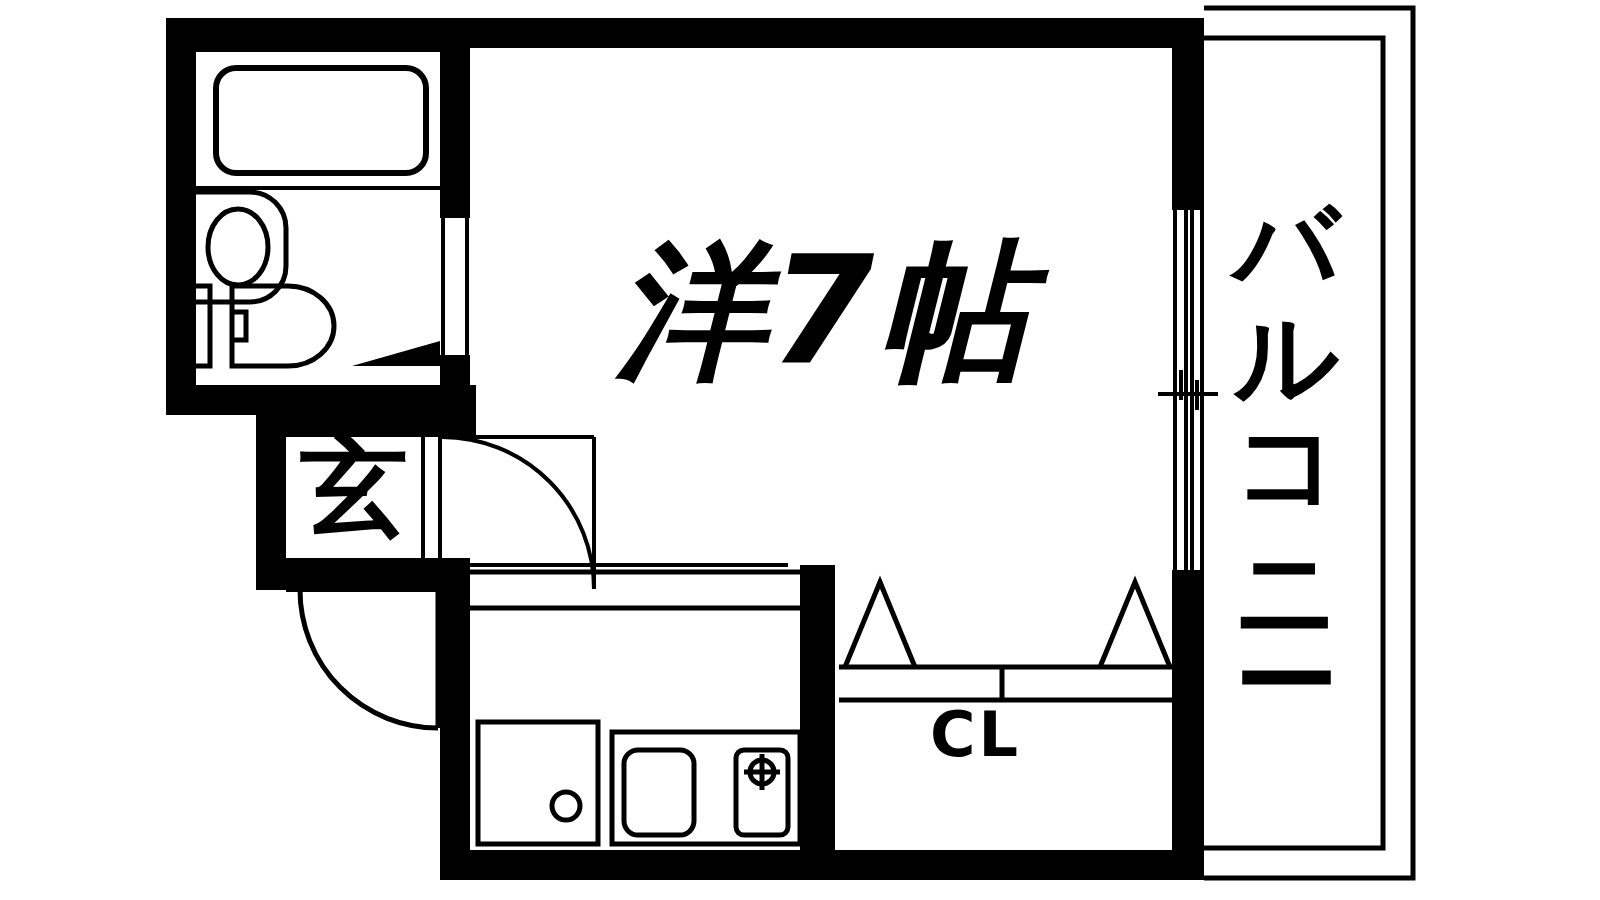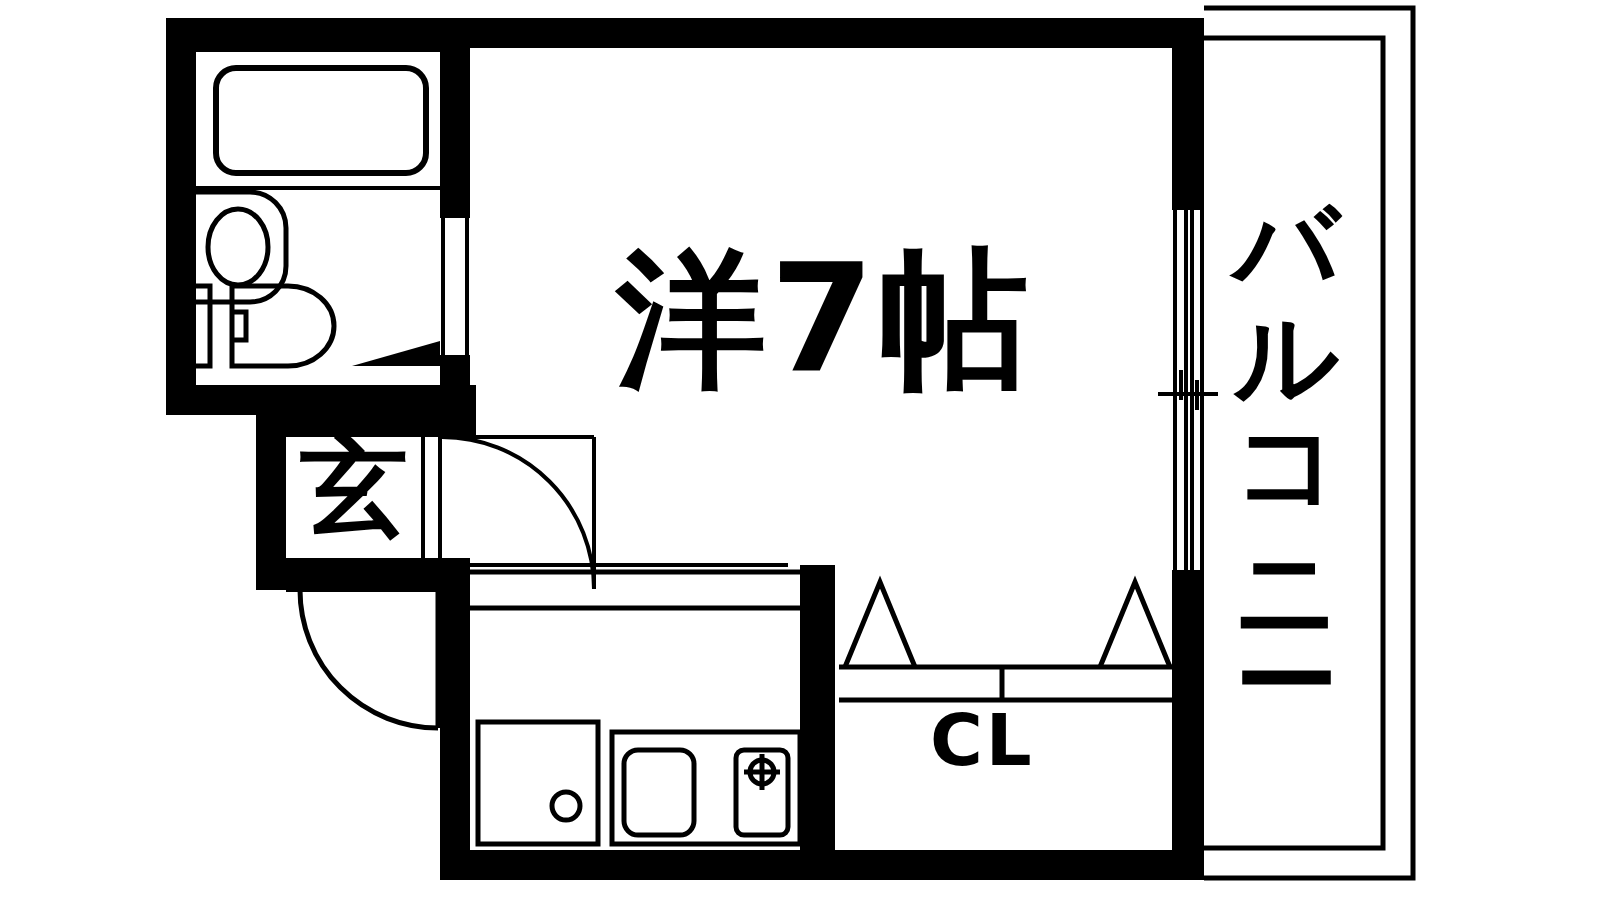--- a/index.html
+++ b/index.html
@@ -16,31 +16,32 @@
   #plan svg{display:block;}
   .lbl{
     position:absolute;
     color:#000;
     font-weight:700;
     white-space:pre;
     line-height:1;
     font-family:"DejaVu Sans","Liberation Sans",sans-serif;
   }
   #label-room{
-    left:616px; top:244px;
+    left:616px; top:236px;
     font-size:150px;
     letter-spacing:4px;
+    font-style:italic;
   }
   #label-entrance{
     left:300px; top:432px;
     font-size:108px;
   }
   #label-closet{
     left:930px; top:704px;
-    font-size:72px;
+    font-size:62px;
     letter-spacing:3px;
   }
   #label-balcony{
     left:1236px; top:128px;
     font-size:104px;
     writing-mode:vertical-rl;
     text-orientation:upright;
     letter-spacing:6px;
     height:640px;
   }

